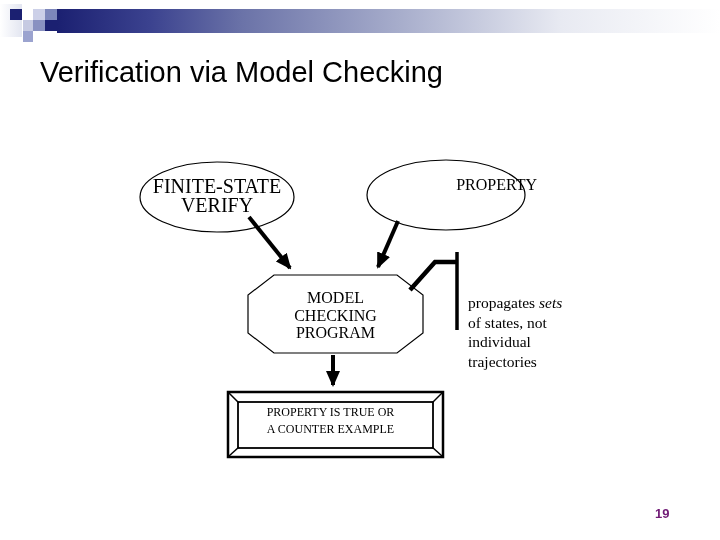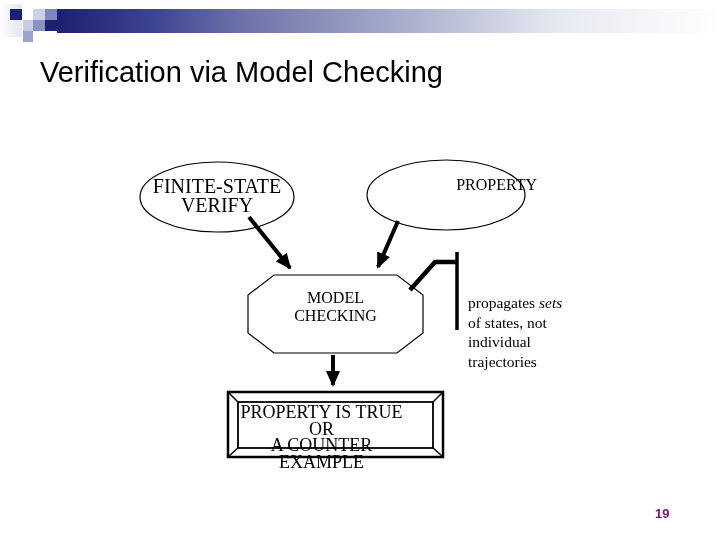--- a/index.html
+++ b/index.html
@@ -58,21 +58,21 @@
   
   .serif-label {
     position: absolute;
     color: #000000;
     font-family: "Liberation Serif", "DejaVu Serif", serif;
     text-align: center;
   }
   .lbl-finite   { left: 140px; top: 177px; width: 154px; font-size: 20px; line-height: 18.5px; }
   .lbl-property { left: 379px; top: 176px; width: 158px; font-size: 16px; line-height: 18.5px; text-align: right; }
   .lbl-checker  { left: 248px; top: 289px; width: 175px; font-size: 16px; line-height: 17.5px; }
-  .lbl-result   { left: 238px; top: 404px; width: 167px; font-size: 18px; line-height: 16.5px; }
+  .lbl-result   { left: 238px; top: 404px; width: 167px; font-size: 12px; line-height: 16.5px; padding-left: 9px; }
   .lbl-annotation {
     left: 468px; top: 257px; width: 125px;
     font-size: 15.5px; line-height: 19.5px;
     text-align: left;
     margin-top: 36px;
   }
   
   .page-number {
     position: absolute;
     left: 655px; top: 506px;
@@ -135,20 +135,21 @@
     <div>VERIFY</div>
   </div>
 
   <div class="serif-label lbl-property">
     <div>PROPERTY</div>
   </div>
 
   <div class="serif-label lbl-checker">
     <div>MODEL</div>
     <div>CHECKING</div>
+    <div>PROGRAM</div>
   </div>
 
   <div class="serif-label lbl-result">
     <div>PROPERTY IS TRUE OR</div>
     <div>A COUNTER EXAMPLE</div>
   </div>
 
   <div class="serif-label lbl-annotation">
     <div><span>propagates </span><i>sets</i></div>
     <div>of states, not</div>

